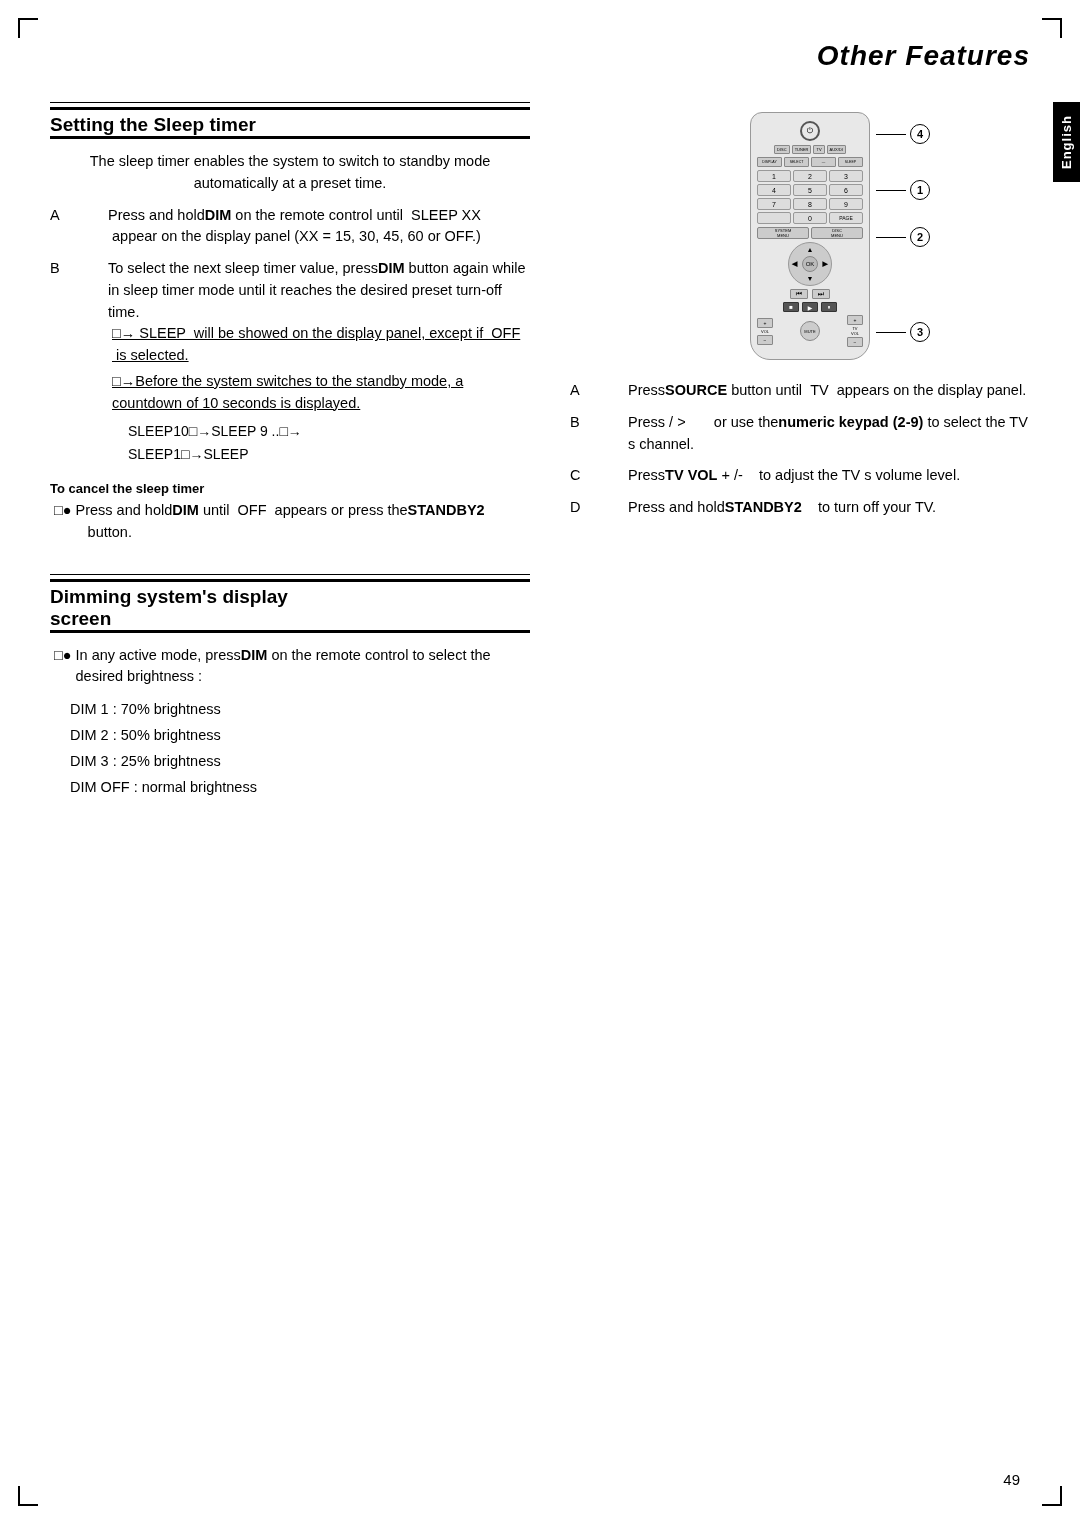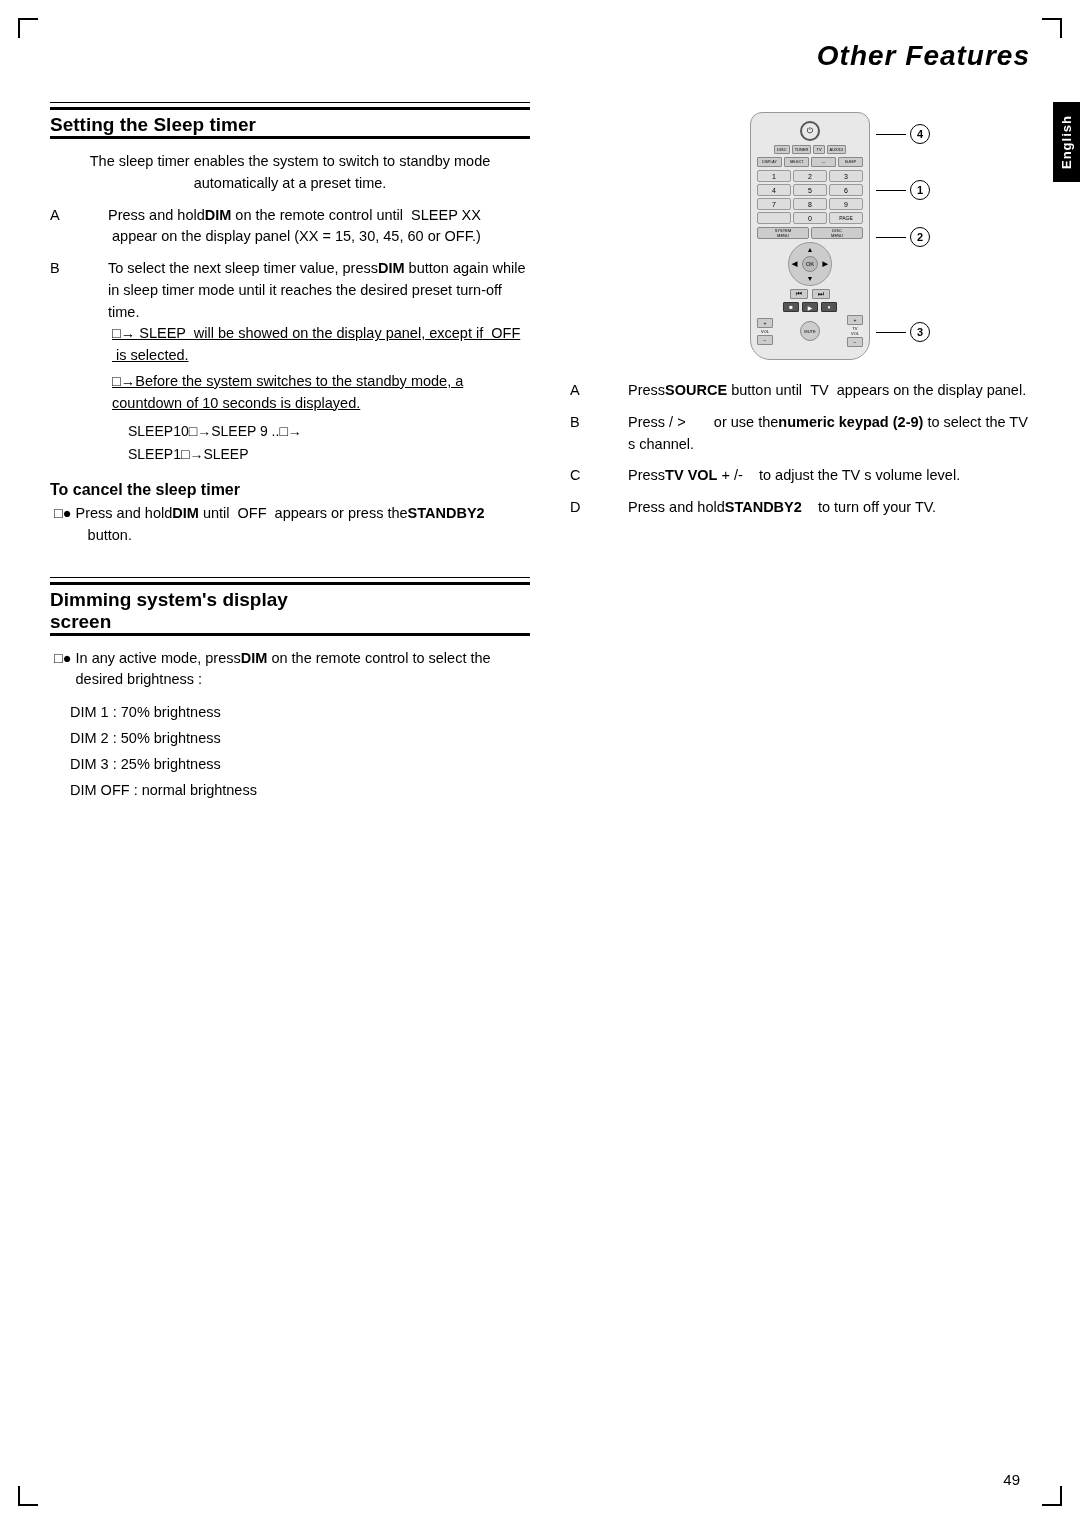--- a/index.html
+++ b/index.html
@@ -114,21 +114,21 @@
     .step-content {
       flex: 1;
       margin-left: 36px;
     }
 
     
     .bold { font-weight: bold; }
 
     
     .sub-heading {
-      font-size: 16px;
+      font-size: 13px;
       font-weight: bold;
       margin: 10px 0 4px 0;
     }
 
     .bullet-item {
       display: flex;
       gap: 4px;
       margin-bottom: 4px;
       font-size: 14.5px;
       line-height: 1.5;

